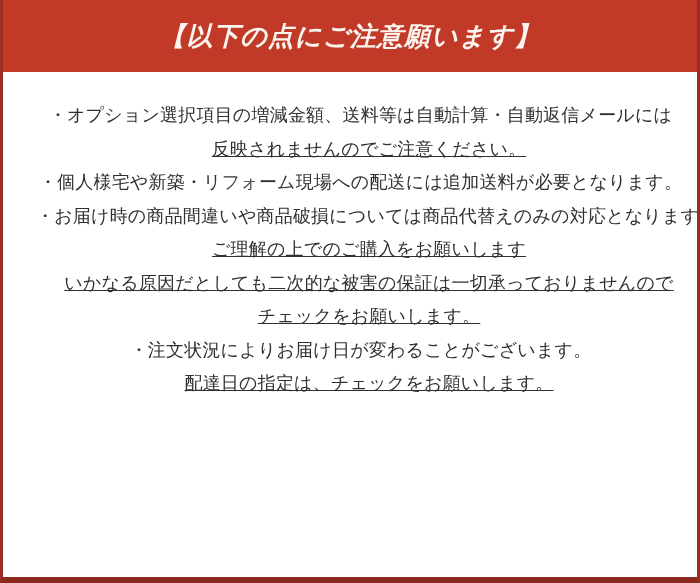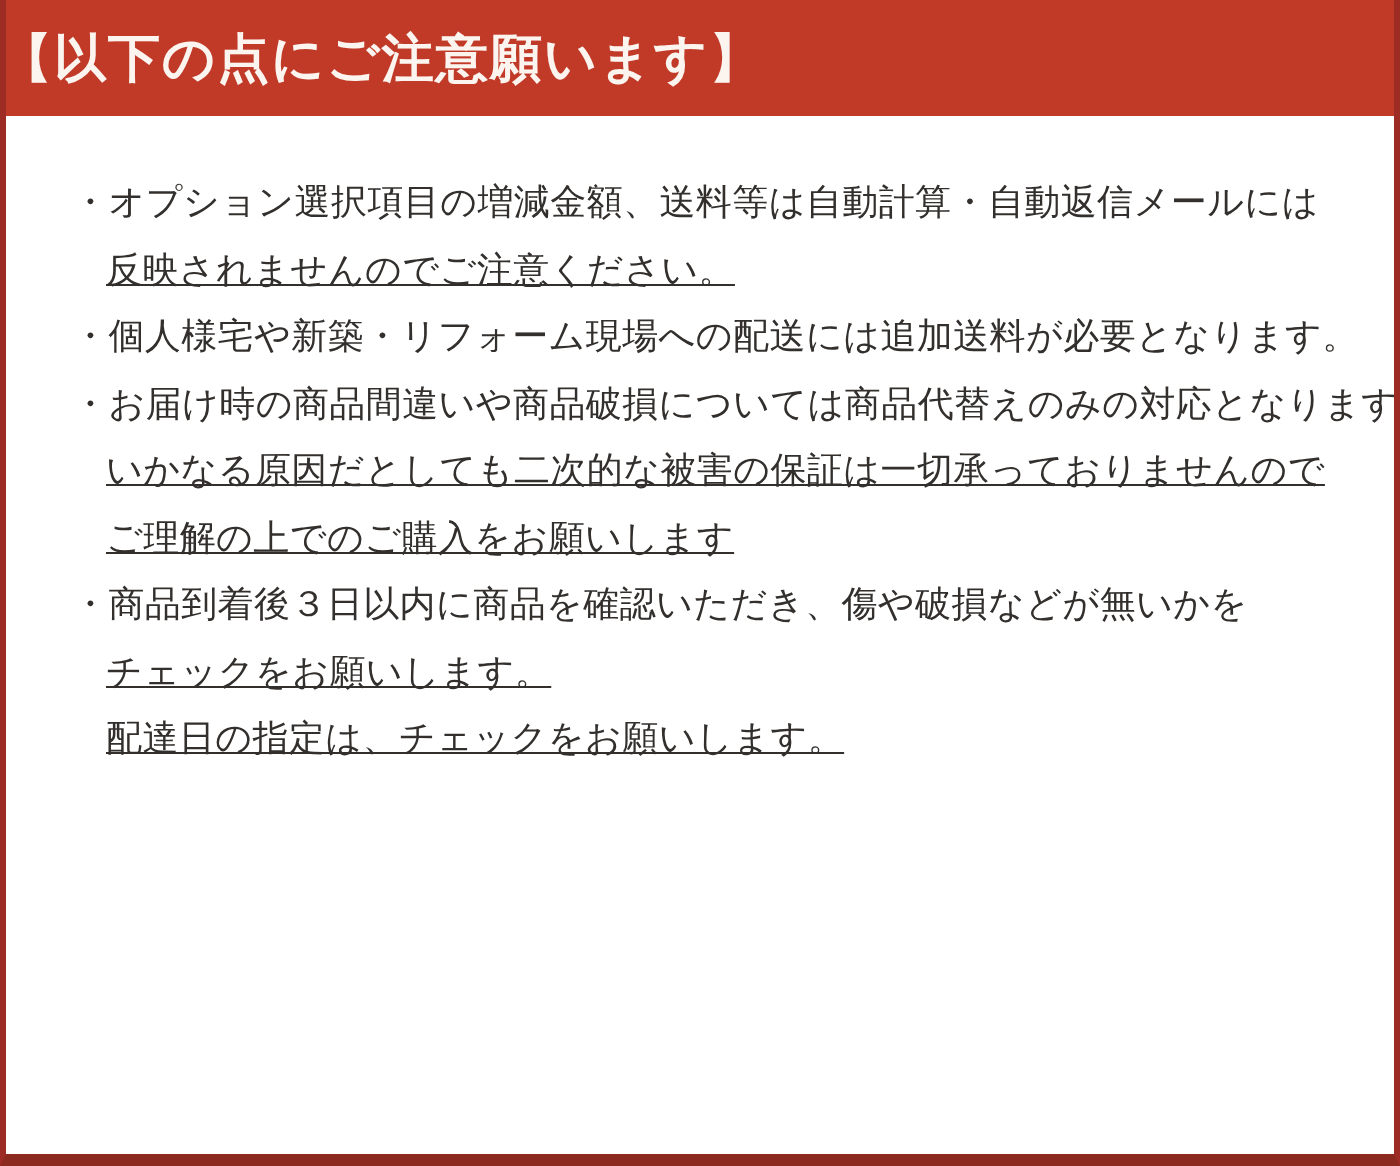--- a/index.html
+++ b/index.html
@@ -19,38 +19,41 @@
   .notice-panel {
     width: 700px;
     height: 583px;
     background: var(--body-bg);
     border-left: 3px solid var(--side-border);
     border-right: 3px solid var(--side-border);
     border-bottom: 6px solid var(--bottom-border);
     overflow: hidden;
   }
   .notice-header {
-    height: 58px;
+    height: 72px;
     margin: 0 -3px;            
     background: var(--header-bg);
     display: flex;
     align-items: center;
+    justify-content: center;
+    font-style: italic;
   }
   .notice-title {
     color: var(--header-text);
     font-size: 26px;
     font-weight: bold;
     letter-spacing: 1px;
     line-height: 1;
     white-space: nowrap;
   }
   .notice-body {
     padding: 27px 12px 0 33px;
     color: var(--text);
     font-size: 18px;
+    text-align: center;
   }
   .line {
     line-height: 33.5px;
     white-space: nowrap;
     letter-spacing: 0.2px;
   }
   .line.cont {
     padding-left: 17px;
     text-decoration: underline;
   }
@@ -60,19 +63,19 @@
 
 <div class="notice-panel">
   <div class="notice-header">
     <span class="notice-title">【以下の点にご注意願います】</span>
   </div>
   <div class="notice-body">
     <p class="line">・オプション選択項目の増減金額、送料等は自動計算・自動返信メールには</p>
     <p class="line cont">反映されませんのでご注意ください。</p>
     <p class="line">・個人様宅や新築・リフォーム現場への配送には追加送料が必要となります。</p>
     <p class="line">・お届け時の商品間違いや商品破損については商品代替えのみの対応となります。</p>
+    <p class="line cont">ご理解の上でのご購入をお願いします</p>
     <p class="line cont">いかなる原因だとしても二次的な被害の保証は一切承っておりませんので</p>
-    <p class="line cont">ご理解の上でのご購入をお願いします</p>
-    <p class="line">・商品到着後３日以内に商品を確認いただき、傷や破損などが無いかを</p>
     <p class="line cont">チェックをお願いします。</p>
+    <p class="line">・注文状況によりお届け日が変わることがございます。</p>
     <p class="line cont">配達日の指定は、チェックをお願いします。</p>
   </div>
 </div>
 
 </body></html>

